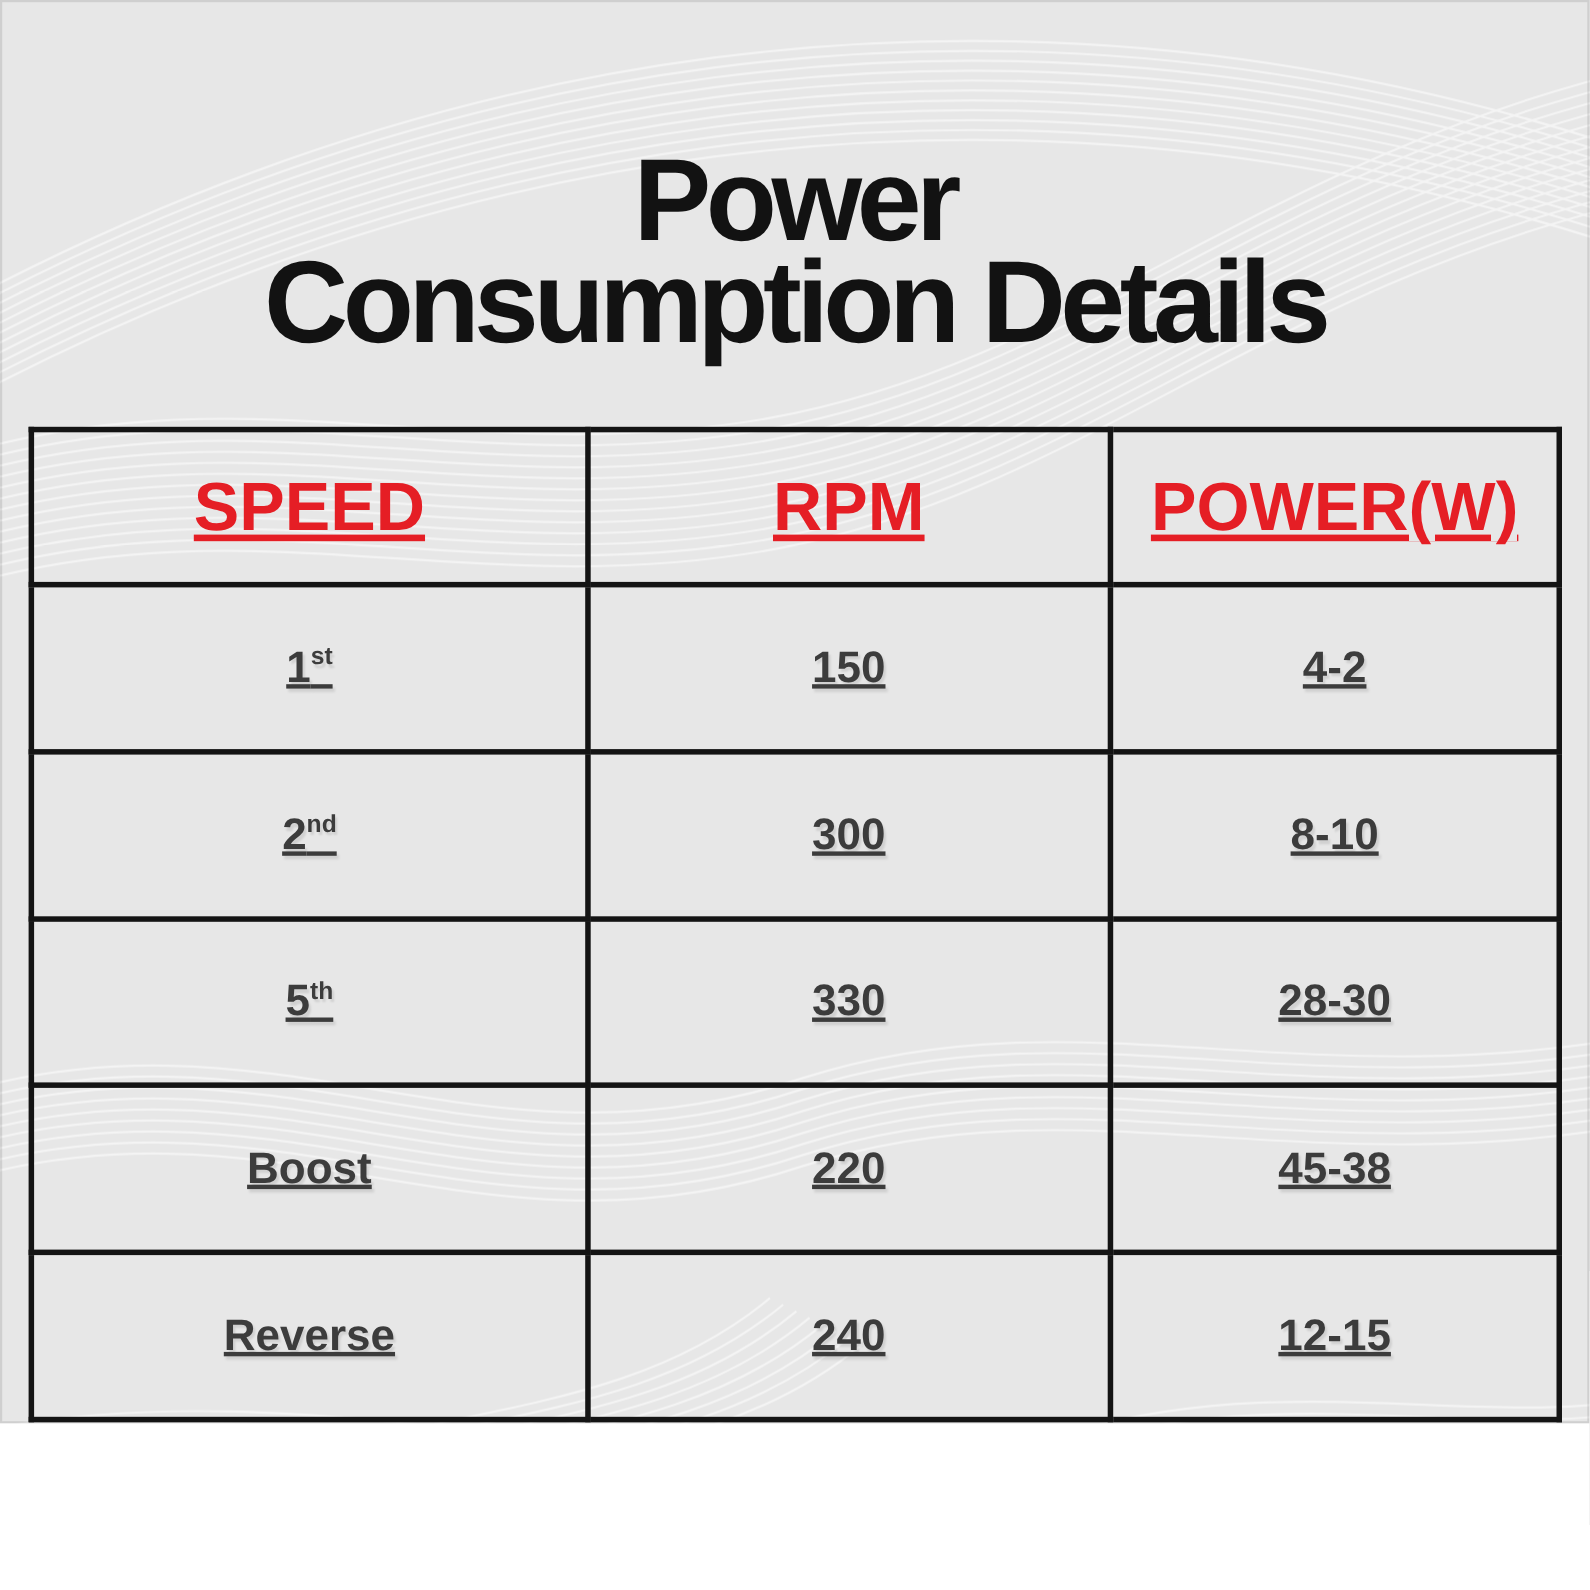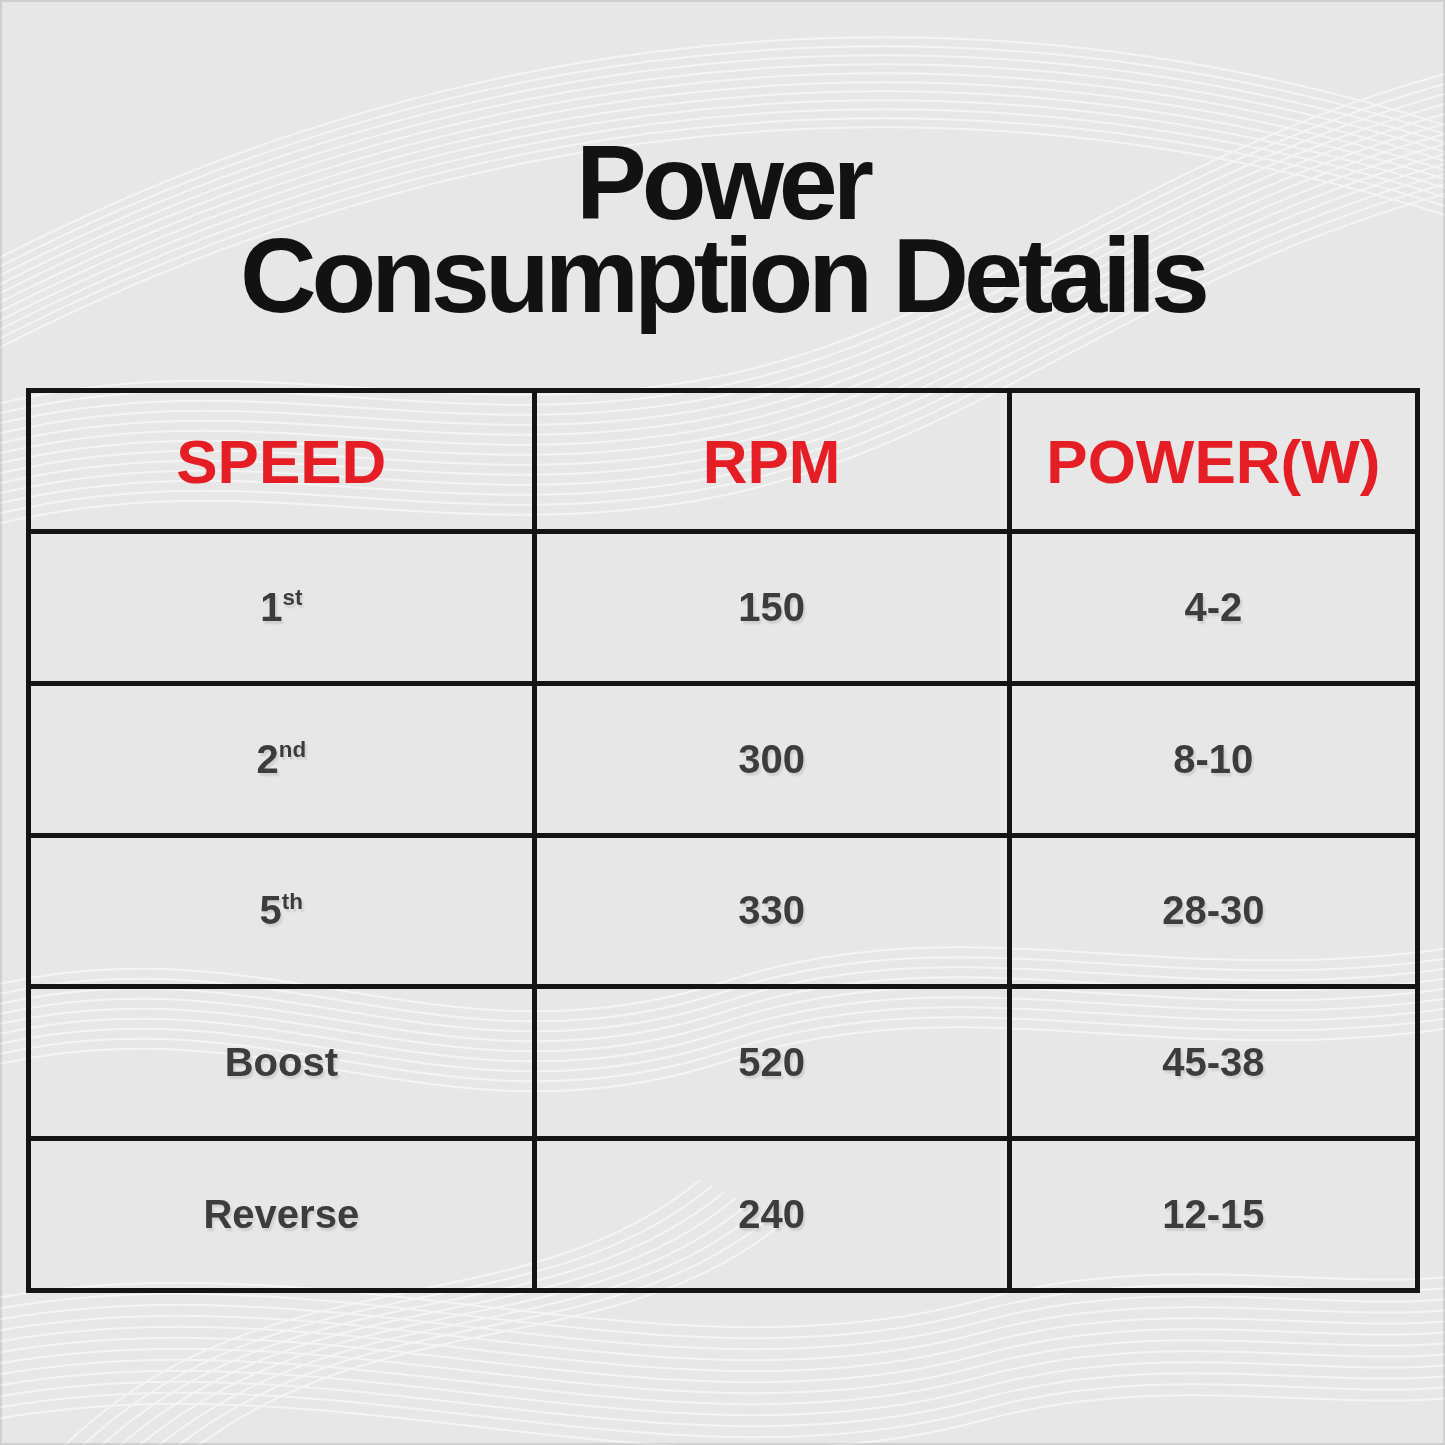--- a/index.html
+++ b/index.html
@@ -5,41 +5,41 @@
   :root{
     --accent:#e51e25;
     --text:#3c3c3c;
     --bg:#e7e7e7;
     --line:#141414;
   }
   html,body{margin:0;padding:0;background:#fff;}
   body{font-family:"Liberation Sans", sans-serif;}
   .canvas{
     position:relative;
-    width:1445px;height:1445px;
+    width:1445px;height:1294px;
     background:var(--bg);
     overflow:hidden;
   }
   .bg-pattern{position:absolute;inset:0;pointer-events:none;}
   .frame{position:absolute;inset:0;border:2px solid rgba(0,0,0,0.10);pointer-events:none;}
   .title{
     position:absolute;top:136px;left:0;width:100%;
     text-align:center;color:#121212;font-weight:700;
     font-size:106px;line-height:0.88;letter-spacing:-5px;
   }
   .title .line{white-space:nowrap;}
   table.spec{
     position:absolute;left:26px;top:388px;
     width:1394px;height:905px;
     border-collapse:collapse;table-layout:fixed;
     text-align:center;
   }
   table.spec th, table.spec td{
     border:5px solid var(--line);
-    padding:0;vertical-align:middle;
+    padding:0;vertical-align:middle;text-decoration:underline;
   }
   table.spec thead tr{height:141px;}
   table.spec tbody tr{height:109px;}
   th.hdr{
     color:var(--accent);
     font-size:62px;font-weight:700;letter-spacing:0px;
   }
   td.cell{
     color:var(--text);
     font-size:40px;font-weight:700;
@@ -162,21 +162,21 @@
         <td class="cell">300</td>
         <td class="cell">8-10</td>
       </tr>
       <tr>
         <td class="cell"><span>5</span><sup>th</sup></td>
         <td class="cell">330</td>
         <td class="cell">28-30</td>
       </tr>
       <tr>
         <td class="cell"><span>Boost</span><sup></sup></td>
-        <td class="cell">520</td>
+        <td class="cell">220</td>
         <td class="cell">45-38</td>
       </tr>
       <tr>
         <td class="cell"><span>Reverse</span><sup></sup></td>
         <td class="cell">240</td>
         <td class="cell">12-15</td>
       </tr>
     </tbody>
   </table>
 

